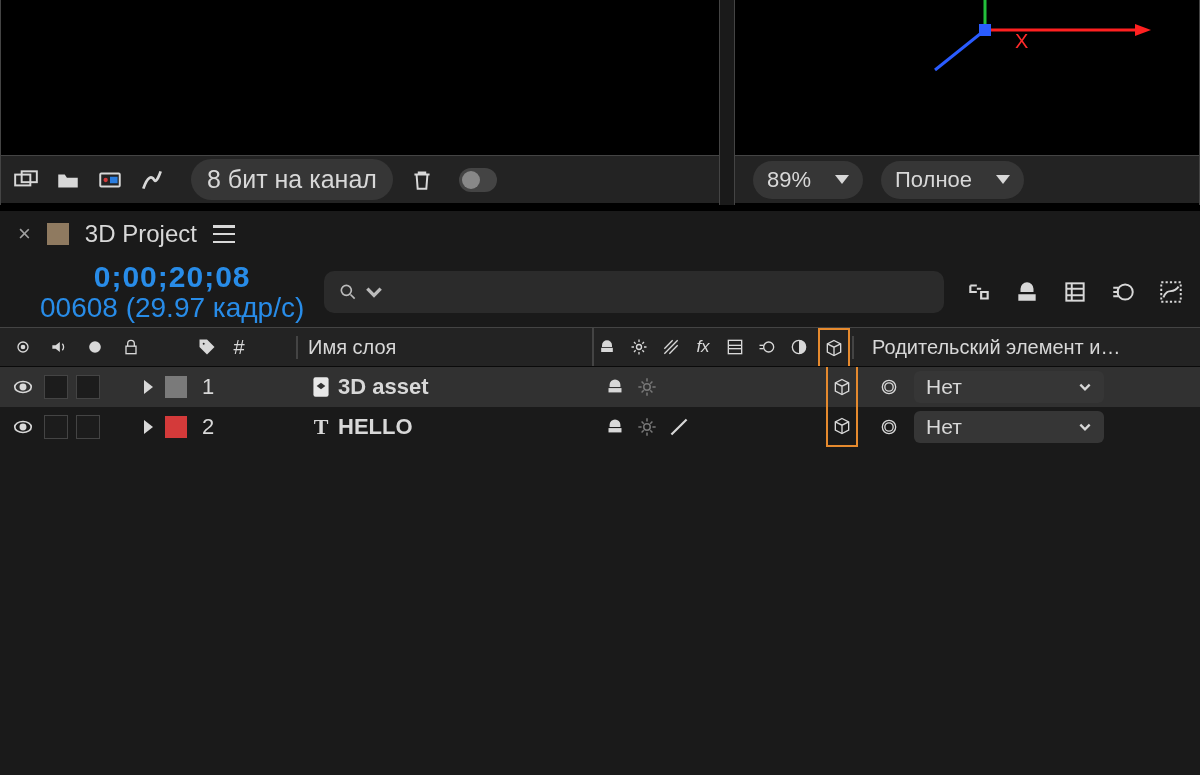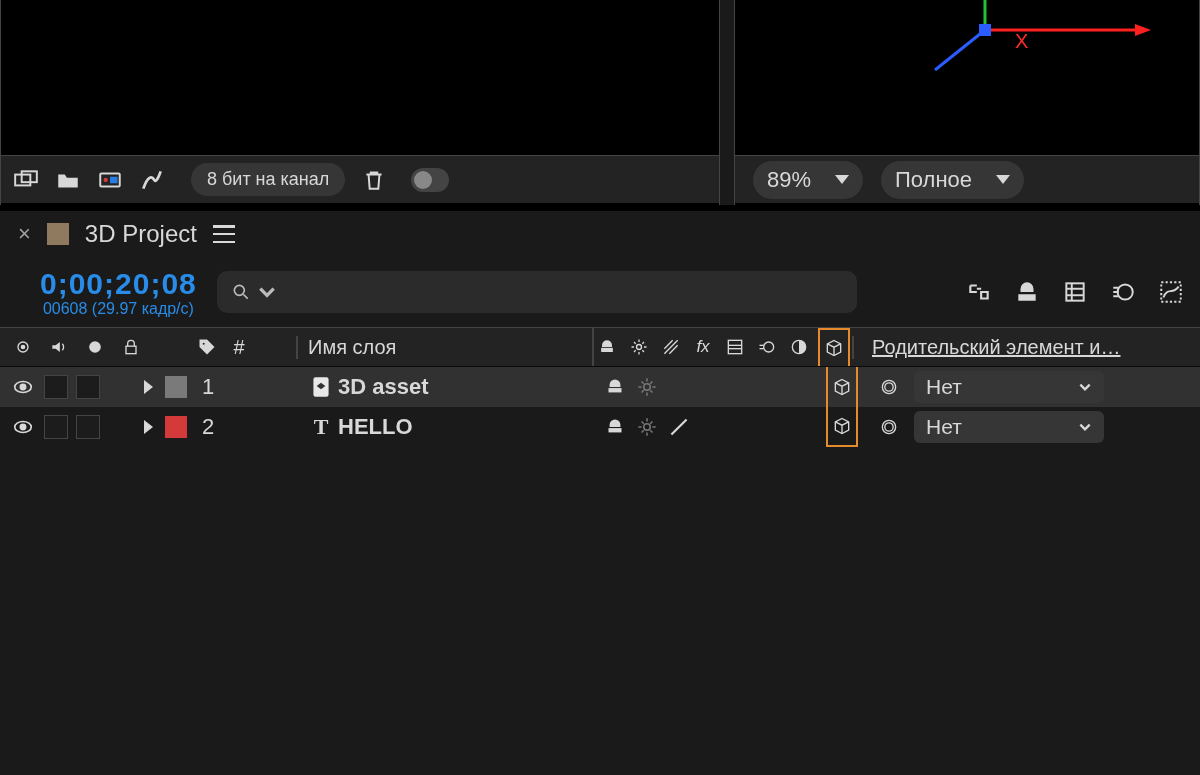--- a/index.html
+++ b/index.html
@@ -23,50 +23,50 @@
   .panel.left{flex:0 0 720px;}
   .panel.right{flex:1;}
   .footer{display:flex;align-items:center;height:48px;padding:0 10px;background:var(--bg2);border-top:1px solid #444;}
   .panel .viewport{height:155px;background:#000;position:relative;overflow:hidden;}
   .axis{position:absolute;left:120px;top:0;}
   .label-x{position:absolute;left:280px;top:30px;color:#ff2a2a;font-size:20px;font-weight:500;}
 
   
   .ico{width:30px;height:30px;display:inline-flex;align-items:center;justify-content:center;color:var(--text);margin-right:12px;cursor:pointer;}
   .ico svg{width:26px;height:26px;stroke:var(--text);fill:none;stroke-width:1.8;}
-  .pill{background:var(--bg4);border-radius:22px;display:inline-flex;align-items:center;padding:6px 16px;font-size:18px;margin-left:12px;gap:20px;}
+  .pill{background:var(--bg4);border-radius:22px;display:inline-flex;align-items:center;padding:6px 16px;font-size:25px;margin-left:12px;gap:20px;}
   .toggle{width:38px;height:24px;border-radius:12px;background:#444;position:relative;}
   .toggle::after{content:"";position:absolute;width:18px;height:18px;border-radius:50%;background:#888;top:3px;left:3px;}
   .dropdown{background:var(--bg4);border-radius:22px;display:inline-flex;align-items:center;padding:6px 14px;font-size:22px;gap:18px;margin-left:8px;}
   .dropdown .chev{width:0;height:0;border-left:7px solid transparent;border-right:7px solid transparent;border-top:9px solid var(--text);margin-left:6px;}
 
   
   .tl-panel{background:var(--bg);border-top:6px solid #000;height:570px;}
   .tl-tabs{display:flex;align-items:center;height:46px;padding:0 18px;gap:16px;}
   .tab-close{font-size:22px;color:var(--muted);cursor:pointer;}
   .tab-swatch{width:22px;height:22px;background:#8f7a60;}
   .tab-title{font-size:24px;color:var(--text);}
   .hamburger{width:22px;height:18px;display:flex;flex-direction:column;justify-content:space-between;cursor:pointer;}
   .hamburger span{height:2.5px;background:var(--text);}
 
   .tl-header{display:flex;align-items:center;height:70px;padding:0 14px 0 28px;gap:20px;margin-left:12px;}
   .timecode-box{display:flex;flex-direction:column;align-items:center;line-height:1.1;}
   .timecode{color:var(--blue);font-size:30px;font-weight:600;letter-spacing:1px;}
-  .frameinfo{color:var(--blue);font-size:16px;}
+  .frameinfo{color:var(--blue);font-size:28px;}
   .search{flex:1;background:var(--bg3);height:42px;border-radius:10px;display:flex;align-items:center;padding:0 14px;gap:6px;max-width:640px;}
   .search svg{width:20px;height:20px;}
   .hicons{display:flex;gap:18px;margin-left:auto;}
   .hicons .ico{margin:0;}
 
   
   .col-head{display:flex;align-items:center;height:40px;background:var(--bg2);border-top:1px solid #444;border-bottom:1px solid #0a0a0a;font-size:20px;}
   .ch-left{display:flex;align-items:center;width:296px;padding-left:10px;gap:10px;}
   .ch-name{flex:0 0 296px;padding-left:10px;border-left:2px solid #444;}
   .ch-switch{flex:0 0 250px;display:flex;align-items:center;justify-content:flex-end;gap:6px;border-left:2px solid #444;padding-right:2px;}
-  .ch-parent{flex:1;padding-left:18px;border-left:2px solid #444;overflow:hidden;white-space:nowrap;text-overflow:ellipsis;text-decoration:underline;}
+  .ch-parent{flex:1;padding-left:18px;border-left:2px solid #444;overflow:hidden;white-space:nowrap;text-overflow:ellipsis;}
   .mini{width:26px;height:26px;display:inline-flex;align-items:center;justify-content:center;}
   .mini svg{width:20px;height:20px;stroke:var(--text);fill:none;stroke-width:1.6;}
   .cube-col{width:32px;height:38px;display:flex;align-items:center;justify-content:center;border:2px solid var(--orange);border-bottom:none;border-top:2px solid var(--orange);}
 
   
   .rows{}
   .row{display:flex;align-items:center;height:40px;font-size:22px;}
   .row.alt{background:var(--rowAlt);}
   .r-left{display:flex;align-items:center;width:296px;padding-left:10px;gap:8px;}
   .box{width:24px;height:24px;background:#1c1c1c;border:1px solid #444;}

